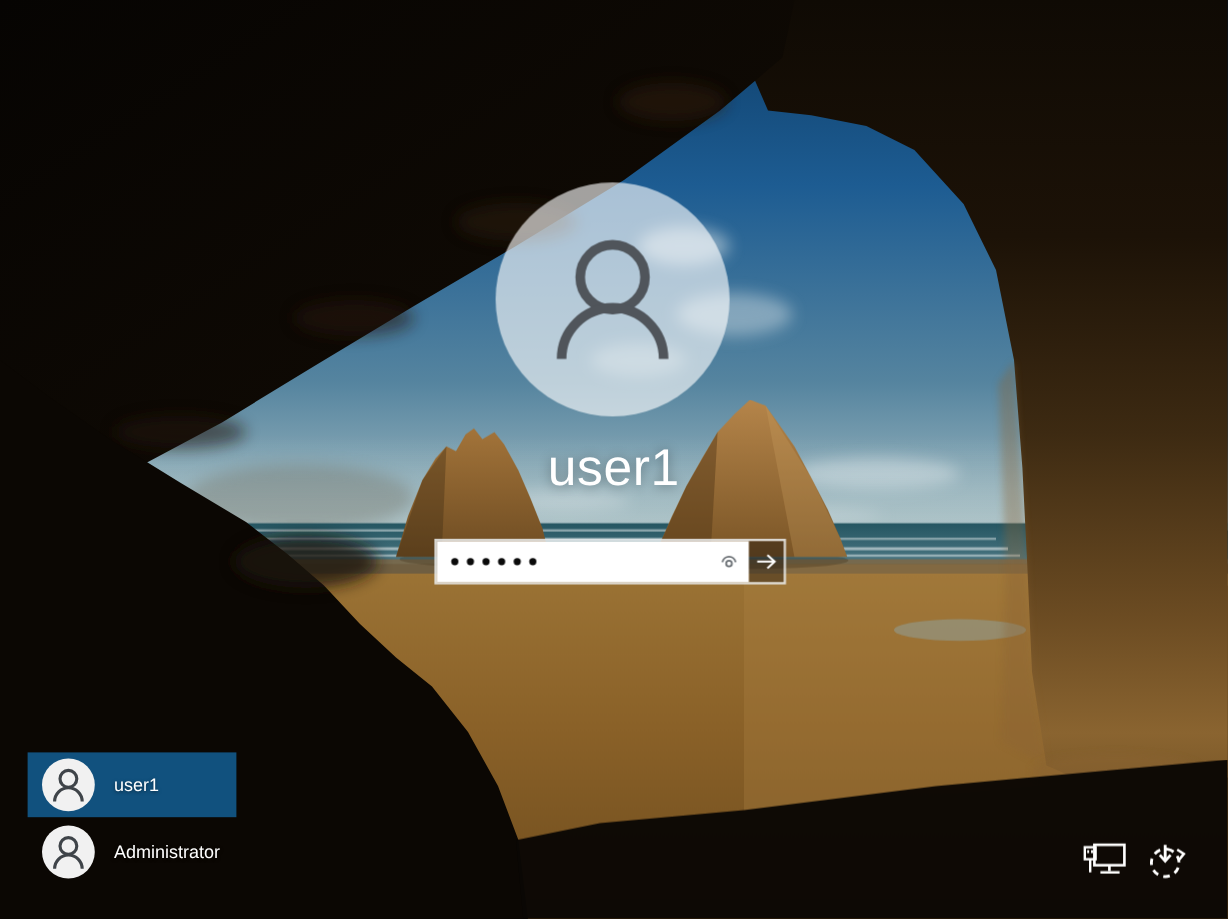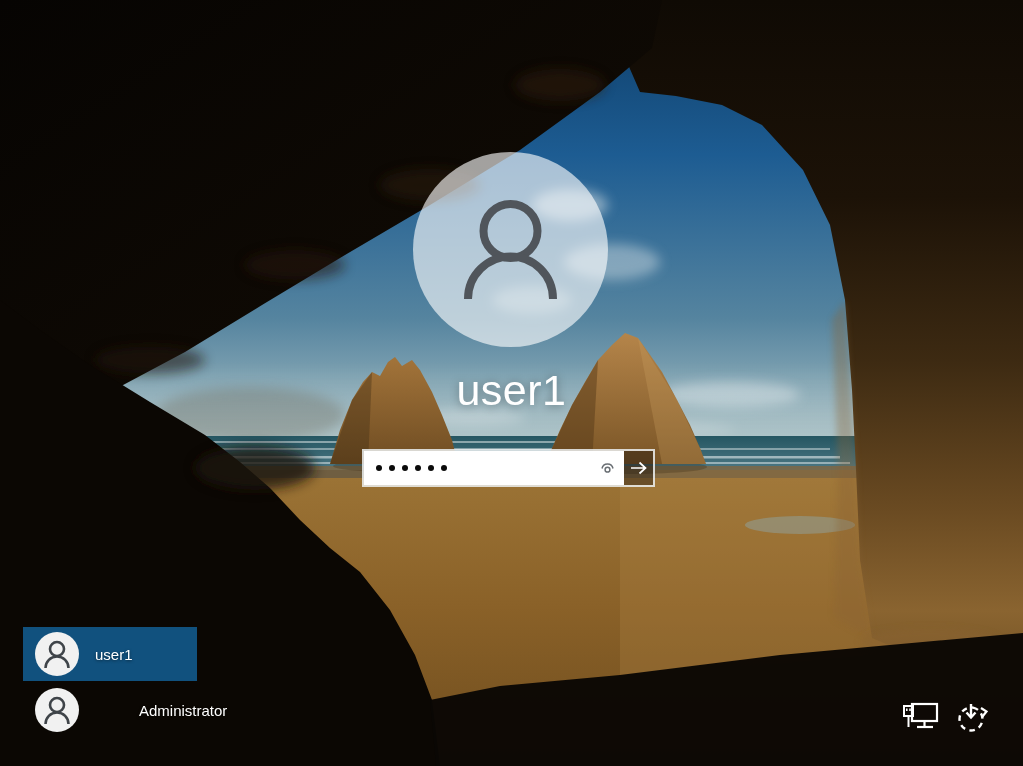--- a/index.html
+++ b/index.html
@@ -24,21 +24,21 @@
   .dots{display:flex;align-items:center;gap:7px;margin-left:12px;height:100%;}
   .dot{width:6px;height:6px;border-radius:50%;background:#0a0a0a;display:inline-block;}
   .eye{position:absolute;right:8px;top:50%;transform:translateY(-50%);
     width:17px;height:17px;cursor:pointer;}
   .pw-submit{width:29px;background:rgba(28,22,16,.42);border:none;outline:none;
     display:flex;align-items:center;justify-content:center;cursor:pointer;padding:0;}
 
   
   .tiles{position:absolute;left:23px;top:627px;width:174px;}
   .tile{width:174px;height:54px;display:flex;align-items:center;cursor:pointer;}
-  .tile + .tile{margin-top:2px;gap:44px;}
+  .tile + .tile{margin-top:2px;}
   .tile.selected{background:#11517e;}
   .tile-avatar{width:44px;height:44px;border-radius:50%;background:#f1f1f1;
     margin-left:12px;display:flex;align-items:center;justify-content:center;flex:0 0 auto;}
   .tile-label{color:#fff;font-size:15px;margin-left:16px;white-space:nowrap;
     text-shadow:0 1px 3px rgba(0,0,0,.5);}
 
   
   .tray{position:absolute;right:33px;bottom:28px;display:flex;align-items:center;gap:14px;}
   .tray-btn{background:none;border:none;padding:0;cursor:pointer;display:block;}
 </style>

